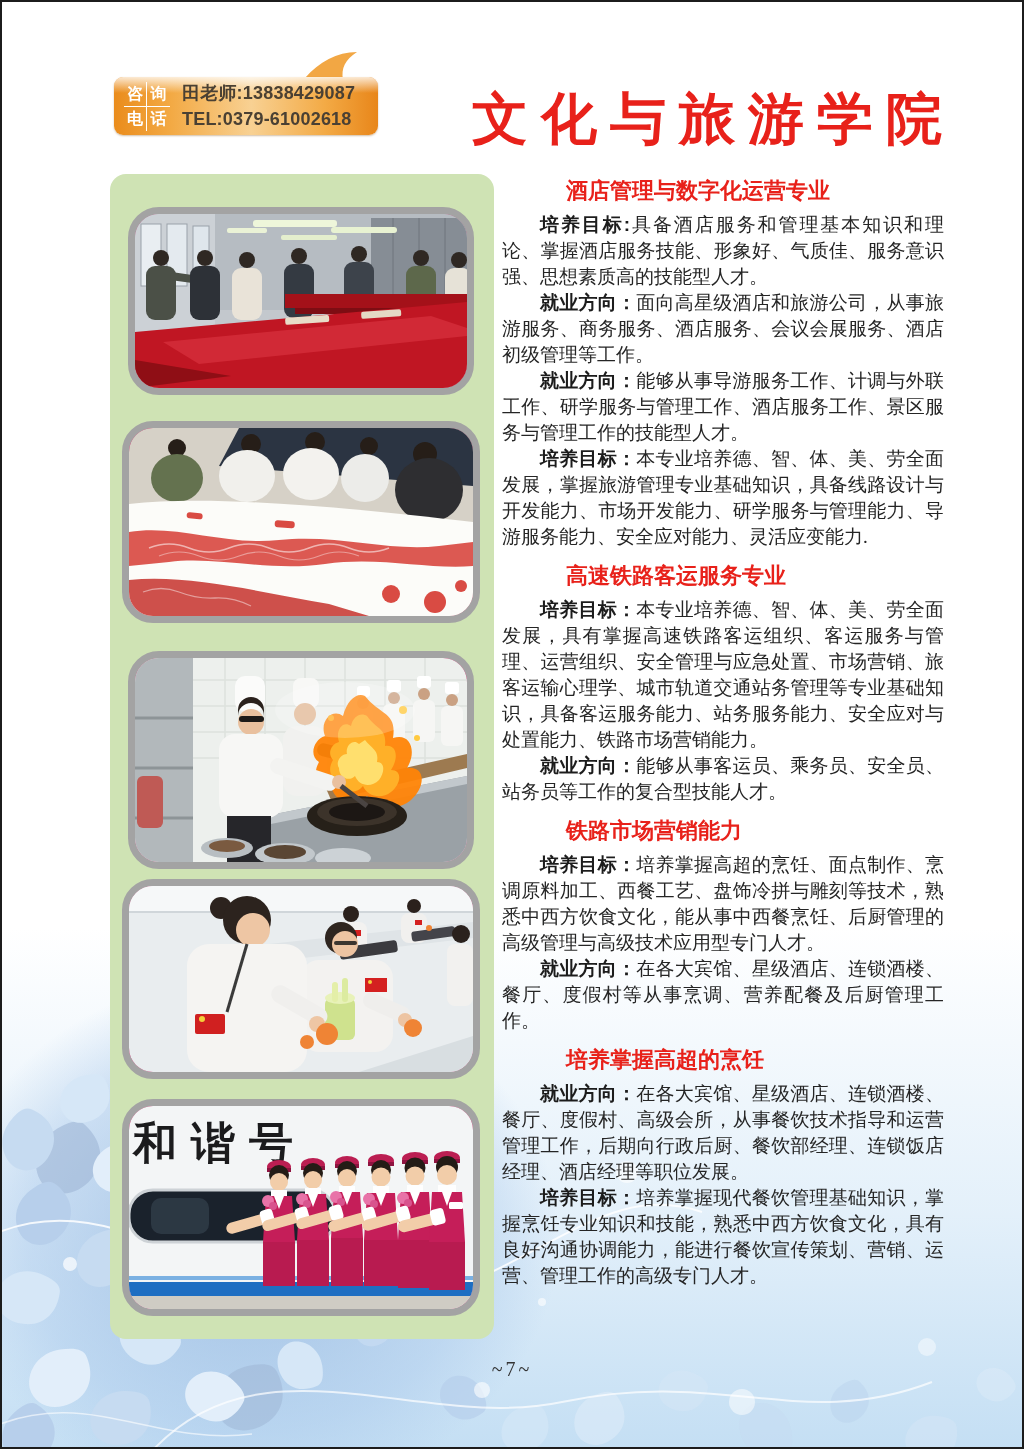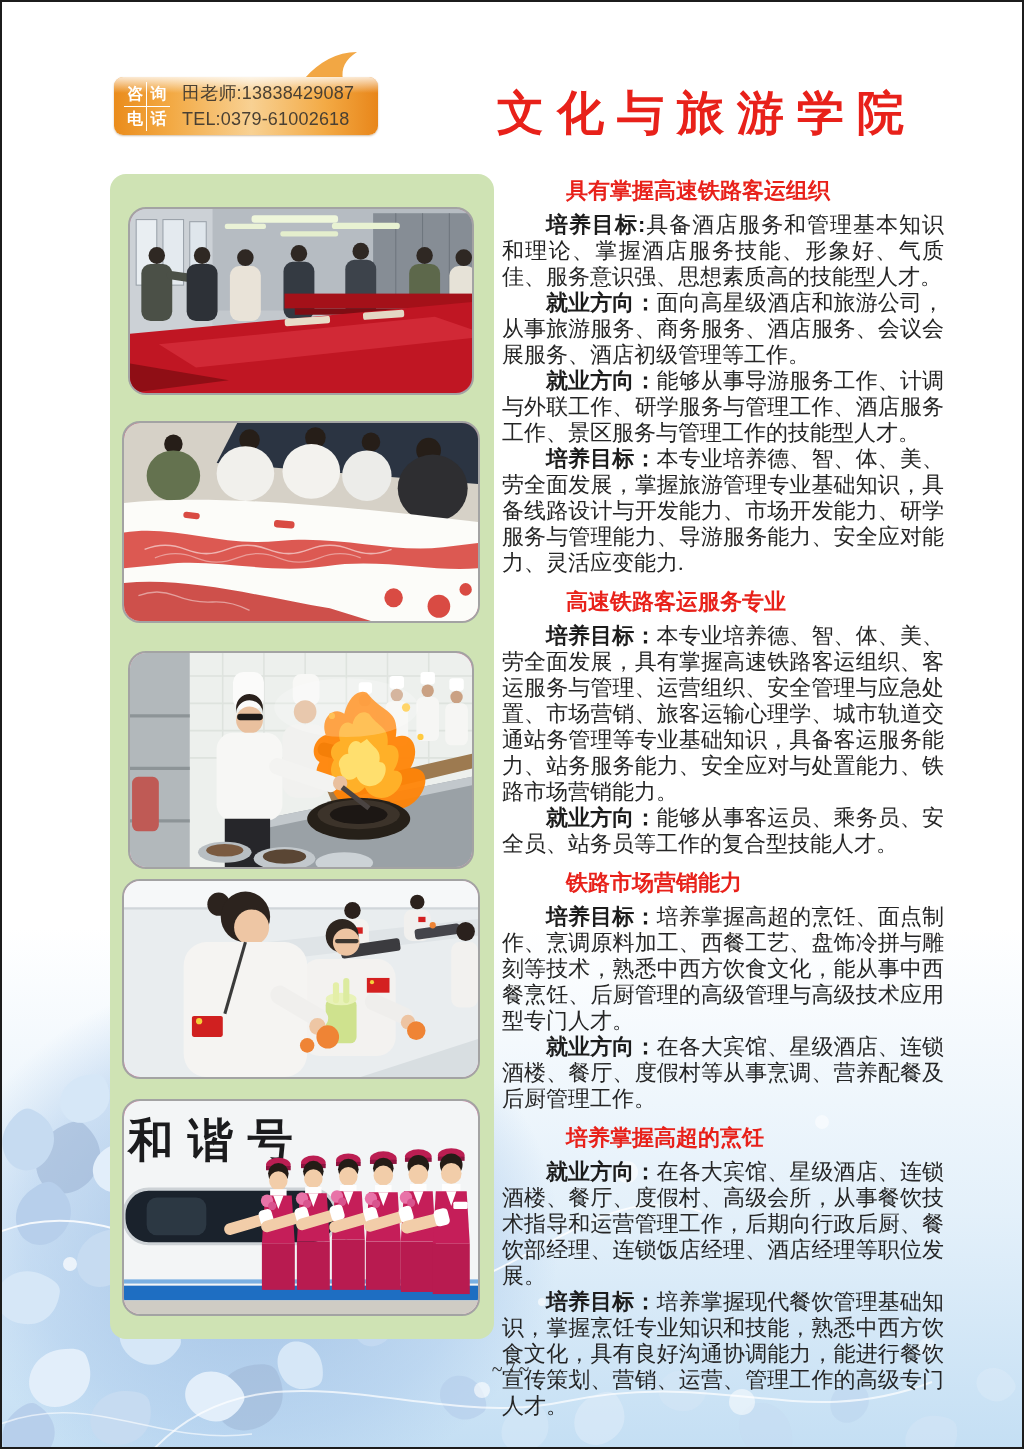--- a/index.html
+++ b/index.html
@@ -17,42 +17,42 @@
     background:linear-gradient(90deg,#ea8c1c 0%,#f3aa45 22%,#f8d193 52%,#f3aa45 80%,#e8861a 100%);
     box-shadow:0 1px 2px rgba(120,70,0,.35);display:flex;align-items:center;}
   .bubble::before{content:"";position:absolute;left:0;top:0;right:0;height:16px;border-radius:9px 9px 0 0;
     background:linear-gradient(180deg,rgba(255,255,255,.8),rgba(255,255,255,0));}
   .bubble-tail{position:absolute;left:295px;top:46px;width:70px;height:32px;z-index:2;}
   .contact-label{display:grid;grid-template-columns:23px 23px;margin-left:10px;color:#fff;
     font-weight:bold;font-size:16px;line-height:24px;text-align:center;position:relative;z-index:1;}
   .contact-label .c1{border-right:1.5px solid #fff;border-bottom:1.5px solid #fff;}
   .contact-label .c2{border-bottom:1.5px solid #fff;}
   .contact-label .c3{border-right:1.5px solid #fff;}
-  .contact-nums{margin-left:12px;color:#4a4033;font-size:18px;font-weight:normal;line-height:26px;
+  .contact-nums{margin-left:12px;color:#4a4033;font-size:18px;font-weight:bold;line-height:26px;
     letter-spacing:.2px;position:relative;z-index:1;}
   
   .page-title{position:absolute;left:470px;top:80px;width:470px;text-align:center;z-index:3;
-    color:#e8211a;font-size:47px;font-weight:bold;letter-spacing:13px;white-space:nowrap;}
+    color:#e8211a;font-size:56px;font-weight:bold;letter-spacing:13px;white-space:nowrap;}
   
   .green-panel{position:absolute;left:108px;top:172px;width:384px;height:1165px;z-index:2;
     background:#cfe3b4;border-radius:16px;}
-  .photo{position:absolute;border:2px solid #a3a3a3;border-radius:18px;overflow:hidden;
+  .photo{position:absolute;border:7px solid #a3a3a3;border-radius:31px;overflow:hidden;
     box-sizing:border-box;background:#be185d;}
   .photo svg{display:block;width:100%;height:100%;}
   .ph1{left:18px;top:33px;width:346px;height:188px;}
   .ph2{left:12px;top:247px;width:358px;height:202px;}
   .ph3{left:18px;top:477px;width:346px;height:218px;}
   .ph4{left:12px;top:705px;width:358px;height:200px;}
   .ph5{left:12px;top:925px;width:358px;height:217px;}
   
   .content{position:absolute;left:500px;top:172px;width:442px;z-index:2;}
   .sec-title{margin:11px 0 6px;padding-left:64px;font-size:22px;font-weight:bold;color:#e8211a;
     font-family:"Liberation Sans",sans-serif;}
   .section:first-child .sec-title{margin-top:2px;}
-  .body-p{margin:0;text-indent:2em;text-align:justify;font-size:22px;line-height:26px;color:#252525;
+  .body-p{margin:0;text-indent:2em;text-align:justify;font-size:19px;line-height:26px;color:#252525;
     font-family:"Liberation Serif",serif;}
   .body-p b{font-family:"Liberation Sans",sans-serif;color:#1c1c1c;}
   .page-num{position:absolute;left:0;right:0;top:1356px;text-align:center;z-index:2;
     font-family:"Liberation Serif",serif;font-size:20px;color:#333;letter-spacing:3px;}
 </style>
 </head>
 <body>
 
 <div class="page">
 
@@ -447,21 +447,21 @@
               <rect x="-18" y="136" width="36" height="48" fill="#b81b50"></rect>
             </g>
         </g>
       </svg>
     </div>
   </div>
 
   <div class="content">
 
     <div class="section">
-      <h3 class="sec-title">具有掌握高速铁路客运组织</h3>
+      <h3 class="sec-title">酒店管理与数字化运营专业</h3>
       <p class="body-p"><b>培养目标:</b><span>具备酒店服务和管理基本知识和理论、掌握酒店服务技能、形象好、气质佳、服务意识强、思想素质高的技能型人才。</span></p>
       <p class="body-p"><b>就业方向：</b><span>面向高星级酒店和旅游公司，从事旅游服务、商务服务、酒店服务、会议会展服务、酒店初级管理等工作。</span></p>
     </div>
 
     <div class="section">
       <p class="body-p"><b>就业方向：</b><span>能够从事导游服务工作、计调与外联工作、研学服务与管理工作、酒店服务工作、景区服务与管理工作的技能型人才。</span></p>
       <p class="body-p"><b>培养目标：</b><span>本专业培养德、智、体、美、劳全面发展，掌握旅游管理专业基础知识，具备线路设计与开发能力、市场开发能力、研学服务与管理能力、导游服务能力、安全应对能力、灵活应变能力.</span></p>
     </div>
 
     <div class="section">

